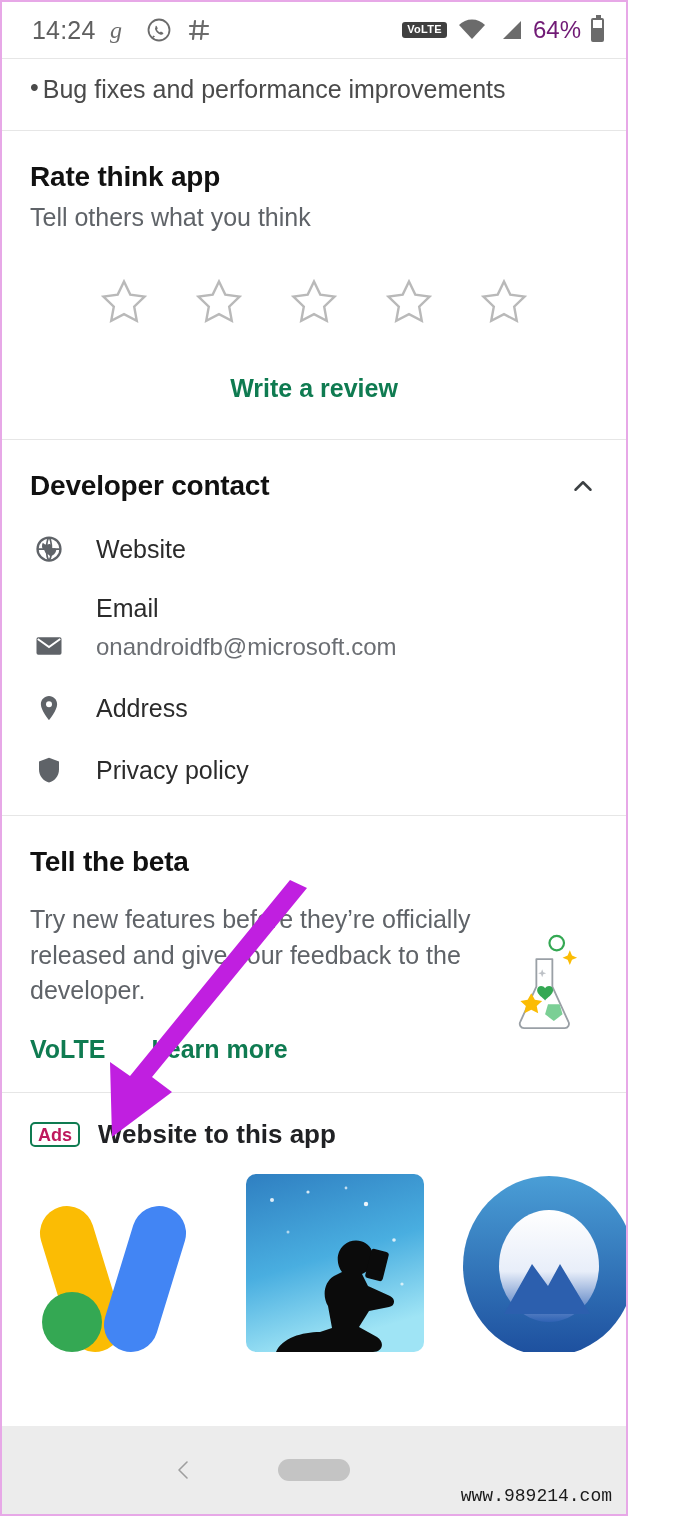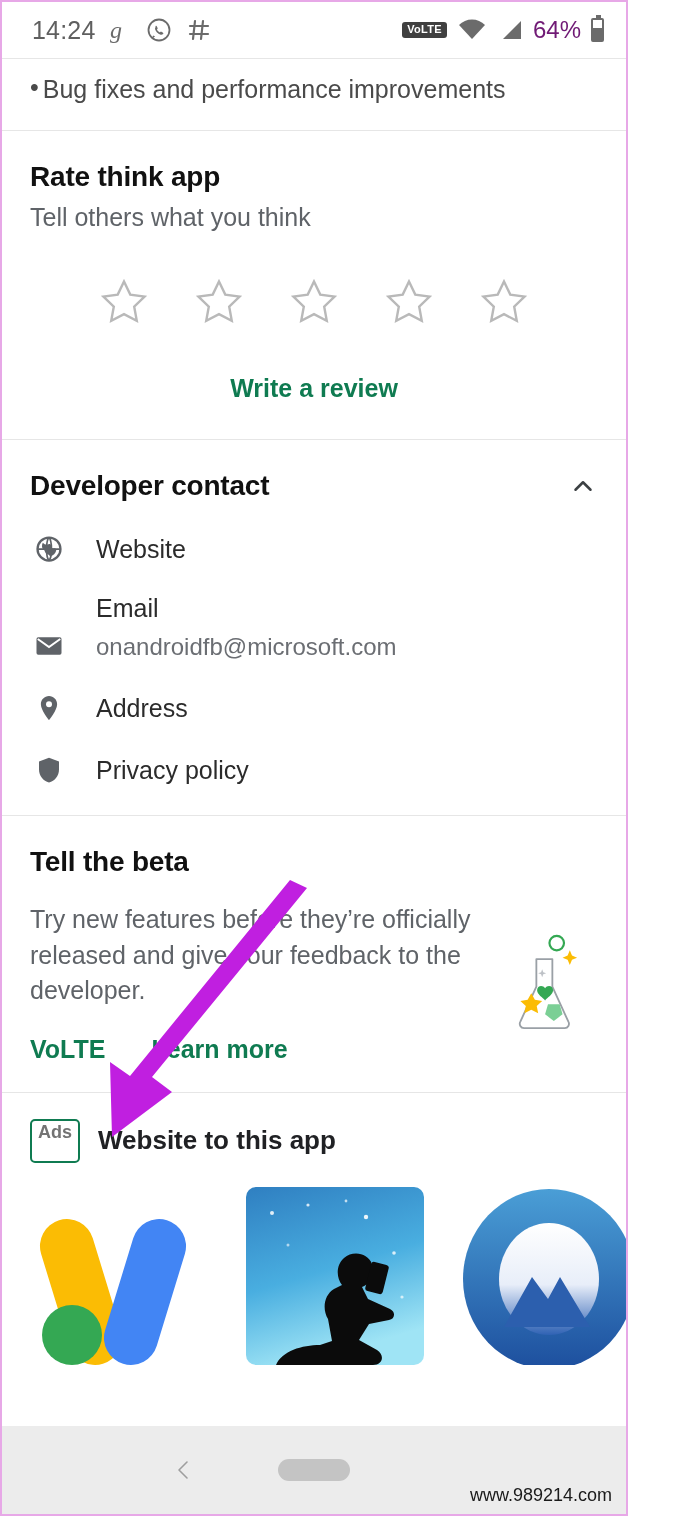--- a/index.html
+++ b/index.html
@@ -161,25 +161,25 @@
     display: flex;
     gap: 46px;
   }
   .beaker { width: 110px; height: 140px; margin-top: 30px; margin-right: 18px; }
 
   
   .ads-block { padding: 26px 28px 0 28px; }
   .ads-head { display: flex; align-items: center; gap: 18px; }
   .ads-badge {
     border: 2px solid #0f7b51;
-    color: #737373;
+    color: #be185d;
     font-size: 18px;
     font-weight: bold;
     border-radius: 5px;
-    padding: 2px 6px 20px 6px;
+    padding: 2px 6px 1px 6px;
     line-height: 1;
   }
   .ads-title {
     font-size: 26px;
     font-weight: bold;
     color: #202124;
   }
   .apps-row {
     margin-top: 24px;
     display: flex;
@@ -210,21 +210,21 @@
     width: 72px; height: 22px;
     background: #c4c4c4;
     border-radius: 11px;
   }
   .watermark {
     position: absolute;
     right: 14px;
     bottom: 8px;
     font-size: 18px;
     color: #1a1a1a;
-    font-family: Liberation Sans, sans-serif;
+    font-family: Liberation Mono, monospace;
     margin-left: 28px;
   }
 
   
   .annotation {
     position: absolute;
     left: 0; top: 0;
     width: 700px; height: 1516px;
     pointer-events: none;
   }

